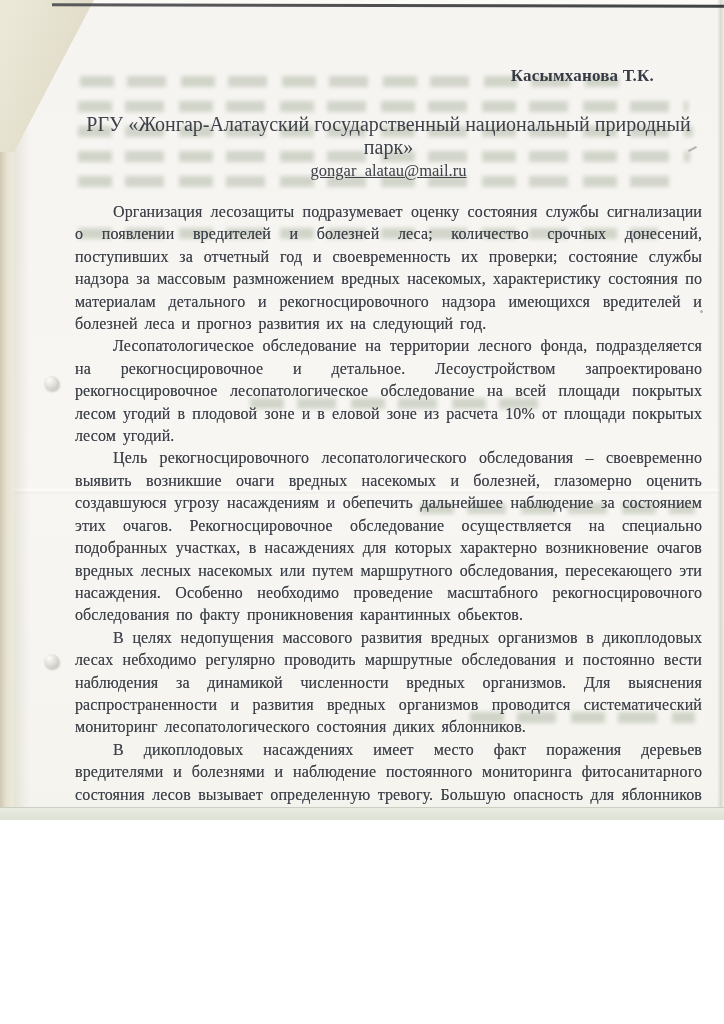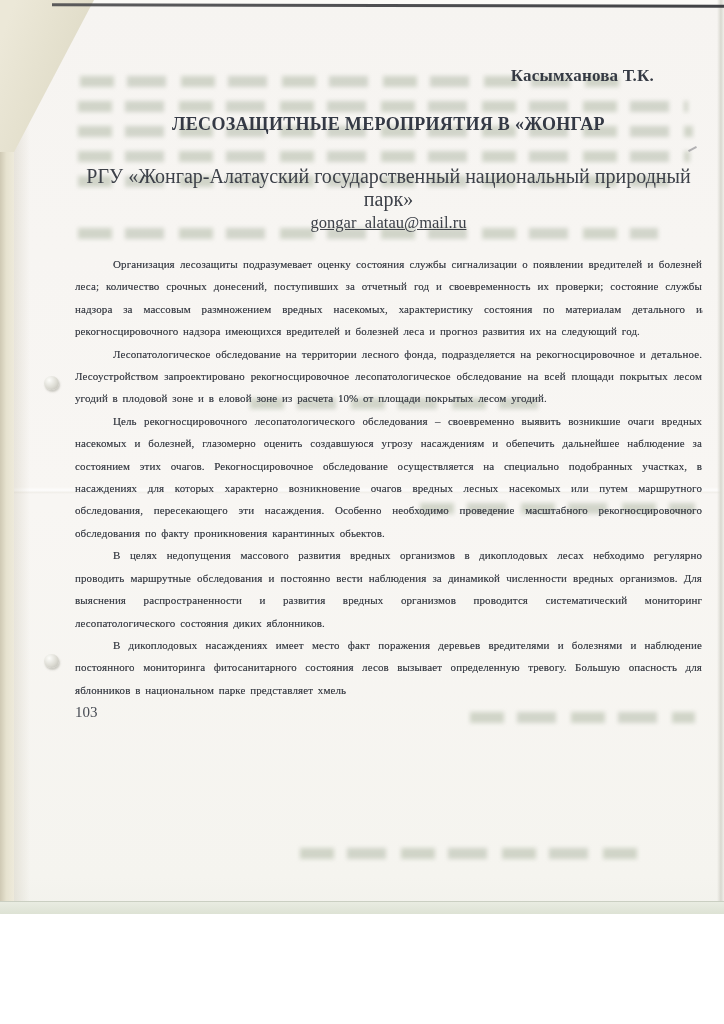--- a/index.html
+++ b/index.html
@@ -1,20 +1,20 @@
 <!DOCTYPE html>
 <html><head>
 <meta charset="utf-8">
 <style>
   * { margin:0; padding:0; box-sizing:border-box; }
   html,body { width:724px; height:1024px; background:#ffffff; overflow:hidden; }
   body { font-family:"Liberation Serif", serif; }
 
   .scan-root {
-    position:relative; width:724px; height:914px;
+    position:relative; width:724px; height:820px;
     background:linear-gradient(180deg,#f6f4f1 0%,#f8f6f3 55%,#f5f4ef 96%,#f2f2ec 100%);
     overflow:hidden;
   }
 
   
   .left-strip {
     position:absolute; left:0; top:0; width:14px; height:1024px; z-index:6;
     background:linear-gradient(90deg,#cfc9b4 0%,#e6e2cf 45%,#eeeadb 100%);
   }
   .left-inner-shadow {
@@ -97,21 +97,21 @@
     margin-top:24px; text-align:center; font-weight:bold; font-size:18px;
     line-height:28px; color:#343945; letter-spacing:0.3px;
   }
   .affiliation-line {
     margin-top:27px; text-align:center; font-size:20px; color:#3d4149;
   }
   .email-line { margin-top:2px; text-align:center; font-size:16.5px; }
   .email-link { text-decoration:underline; color:#3d4149; }
   .body-text { margin-top:20px; }
   .body-text p {
-    font-size:11px; line-height:22.4px; text-align:justify;
+    font-size:16px; line-height:22.4px; text-align:justify;
     text-indent:38px; word-spacing:0.17em; letter-spacing:0.1px;
     text-shadow:0 0 0.4px rgba(61,65,73,0.65);
   }
   .page-number { margin-top:3px; text-align:left; font-size:15px; color:#474b53; }
 </style>
 </head>
 <body>
 
 <div class="scan-root">
 
@@ -134,21 +134,20 @@
   <div class="scribble s3"></div>
   <div class="scribble s4"></div>
   <div class="scribble s5"></div>
   <div class="speck sp1"></div>
   <div class="speck sp2"></div>
 
   <div class="content">
     <div class="author-line">Касымханова Т.К.</div>
 
     <div class="article-title">
-      <div>ЛЕСОЗАЩИТНЫЕ МЕРОПРИЯТИЯ В «ЖОНГАР</div>
     </div>
 
     <div class="affiliation-line">РГУ «Жонгар-Алатауский государственный национальный природный парк»</div>
     <div class="email-line">
       <span class="email-link">gongar_alatau@mail.ru</span>
     </div>
 
     <div class="body-text">
       <p>Организация лесозащиты подразумевает оценку состояния службы сигнализации о появлении вредителей и болезней леса; количество срочных донесений, поступивших за отчетный год и своевременность их проверки; состояние службы надзора за массовым размножением вредных насекомых, характеристику состояния по материалам детального и рекогносцировочного надзора имеющихся вредителей и болезней леса и прогноз развития их на следующий год.</p>
       <p>Лесопатологическое обследование на территории лесного фонда, подразделяется на рекогносцировочное и детальное. Лесоустройством запроектировано рекогносцировочное лесопатологическое обследование на всей площади покрытых лесом угодий в плодовой зоне и в еловой зоне из расчета 10% от площади покрытых лесом угодий.</p>

